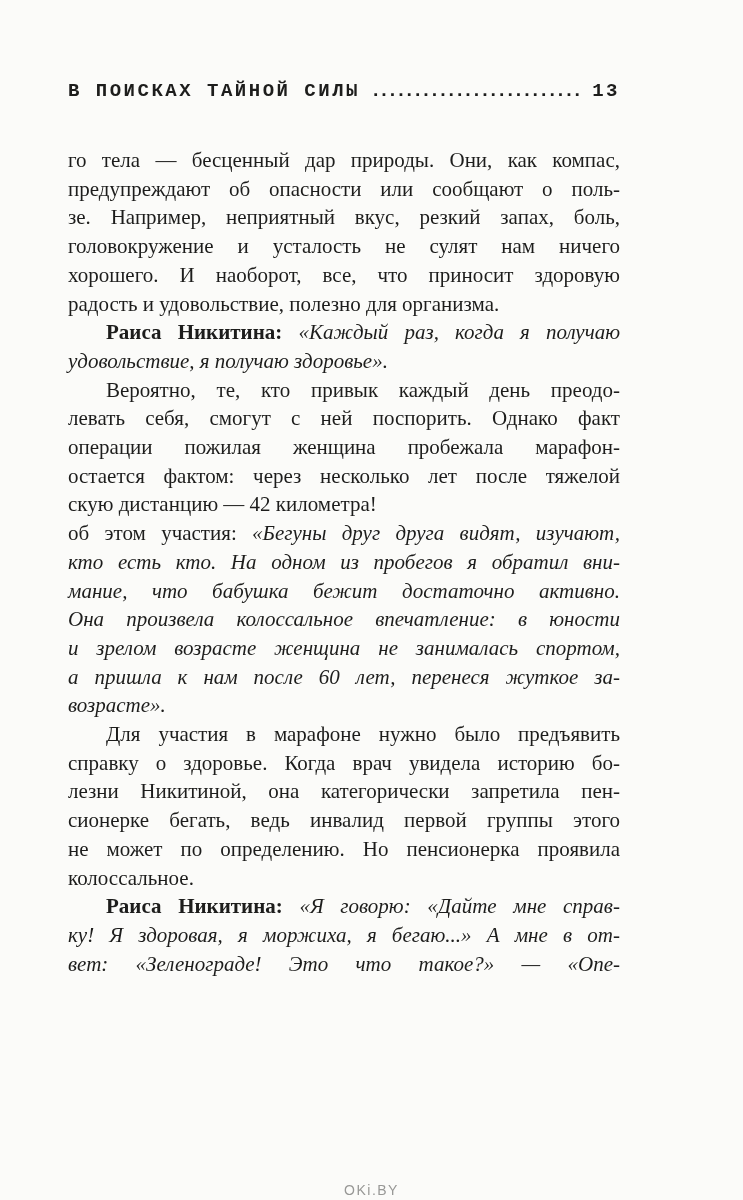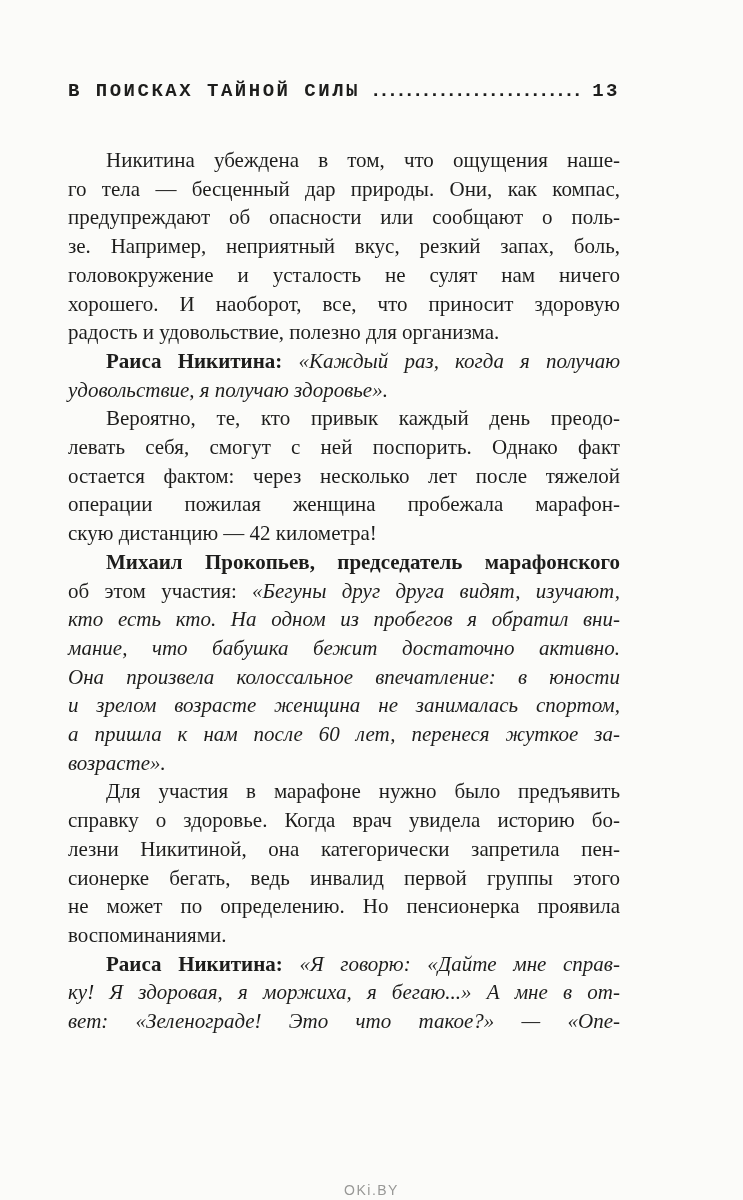--- a/index.html
+++ b/index.html
@@ -51,48 +51,46 @@
 
 <div class="page" style="--page-bg: #fbfbf9; --text: #1d1d1c; --watermark: #989896;">
 
   <div class="running-head">
     <span class="rh-title">В ПОИСКАХ ТАЙНОЙ СИЛЫ</span>
     <span class="rh-leader">........................................</span>
     <span class="rh-page">13</span>
   </div>
 
   <div class="body-text">
-      <div class="line indent"><span class="regular">Никитина убеждена в том, что ощущения наше-</span></div>
       <div class="line"><span class="regular">го тела — бесценный дар природы. Они, как компас,</span></div>
       <div class="line"><span class="regular">предупреждают об опасности или сообщают о поль-</span></div>
       <div class="line"><span class="regular">зе. Например, неприятный вкус, резкий запах, боль,</span></div>
       <div class="line"><span class="regular">головокружение и усталость не сулят нам ничего</span></div>
       <div class="line"><span class="regular">хорошего. И наоборот, все, что приносит здоровую</span></div>
       <div class="line end"><span class="regular">радость и удовольствие, полезно для организма.</span></div>
       <div class="line indent"><span class="bold">Раиса Никитина: </span><span class="italic">«Каждый раз, когда я получаю</span></div>
       <div class="line end"><span class="italic">удовольствие, я получаю здоровье».</span></div>
       <div class="line indent"><span class="regular">Вероятно, те, кто привык каждый день преодо-</span></div>
       <div class="line"><span class="regular">левать себя, смогут с ней поспорить. Однако факт</span></div>
+      <div class="line"><span class="regular">операции пожилая женщина пробежала марафон-</span></div>
       <div class="line"><span class="regular">остается фактом: через несколько лет после тяжелой</span></div>
-      <div class="line"><span class="regular">операции пожилая женщина пробежала марафон-</span></div>
       <div class="line end"><span class="regular">скую дистанцию — 42 километра!</span></div>
-      <div class="line indent"><span class="bold">Михаил Прокопьев, председатель марафонского</span></div>
       <div class="line"><span class="regular">об этом участия: </span><span class="italic">«Бегуны друг друга видят, изучают,</span></div>
       <div class="line"><span class="italic">кто есть кто. На одном из пробегов я обратил вни-</span></div>
       <div class="line"><span class="italic">мание, что бабушка бежит достаточно активно.</span></div>
       <div class="line"><span class="italic">Она произвела колоссальное впечатление: в юности</span></div>
       <div class="line"><span class="italic">и зрелом возрасте женщина не занималась спортом,</span></div>
       <div class="line"><span class="italic">а пришла к нам после 60 лет, перенеся жуткое за-</span></div>
       <div class="line end"><span class="italic">возрасте».</span></div>
       <div class="line indent"><span class="regular">Для участия в марафоне нужно было предъявить</span></div>
       <div class="line"><span class="regular">справку о здоровье. Когда врач увидела историю бо-</span></div>
       <div class="line"><span class="regular">лезни Никитиной, она категорически запретила пен-</span></div>
       <div class="line"><span class="regular">сионерке бегать, ведь инвалид первой группы этого</span></div>
       <div class="line"><span class="regular">не может по определению. Но пенсионерка проявила</span></div>
-      <div class="line end"><span class="regular">воспоминаниями.</span></div>
+      <div class="line end"><span class="regular">колоссальное.</span></div>
       <div class="line indent"><span class="bold">Раиса Никитина: </span><span class="italic">«Я говорю: «Дайте мне справ-</span></div>
       <div class="line"><span class="italic">ку! Я здоровая, я моржиха, я бегаю...» А мне в от-</span></div>
       <div class="line"><span class="italic">вет: «Зеленограде! Это что такое?» — «Опе-</span></div>
     </div>
 
   <div class="footer">
     <span>OKi.BY</span>
   </div>
 
 </div>

